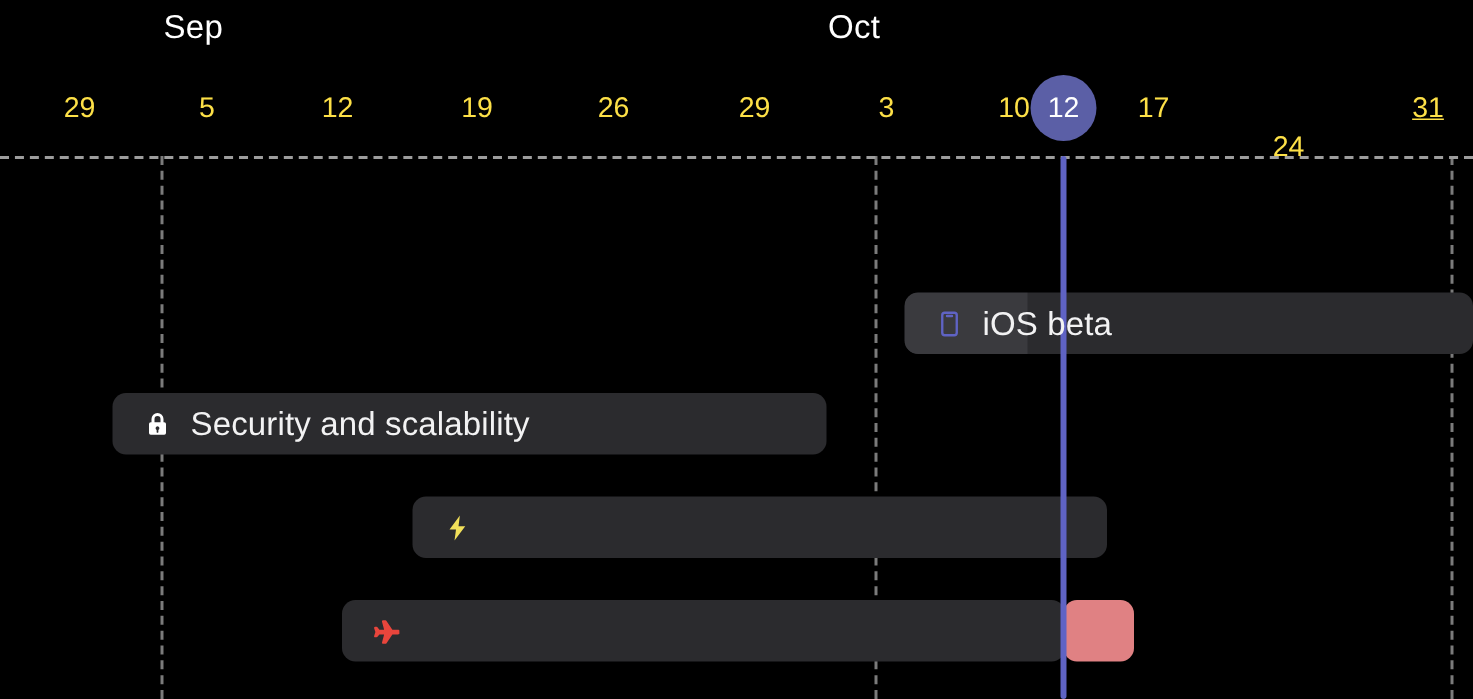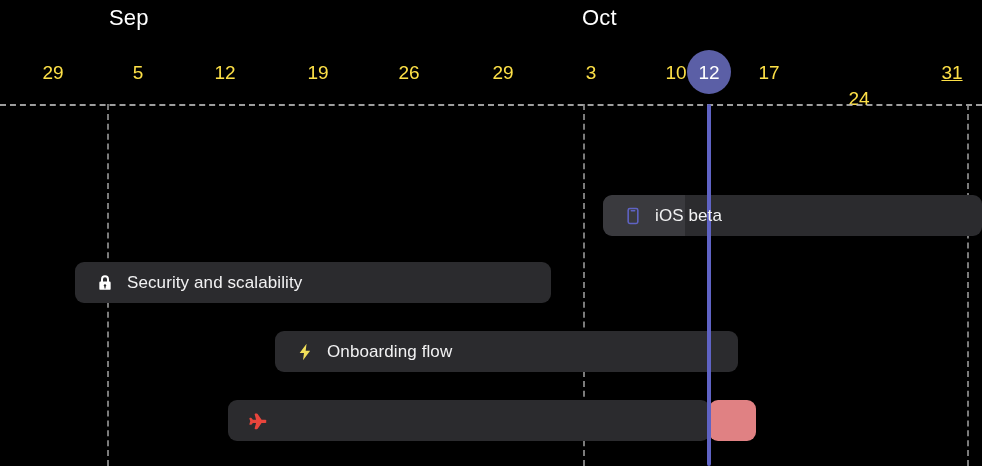--- a/index.html
+++ b/index.html
@@ -106,40 +106,40 @@
     z-index: 2;
   }
   .bar-icon {
     width: 20px;
     height: 20px;
     flex: 0 0 20px;
     display: block;
   }
   .bar-label {
     color: #f2f2f3;
-    font-size: 17px;
+    font-size: 22px;
     font-weight: 400;
     white-space: nowrap;
     letter-spacing: .1px;
   }
   .bar-tail {
     position: absolute;
     height: 41px;
     border-radius: 9px;
     background: #e08183;
   }
 </style>
 </head>
 <body>
 
 <div id="gantt">
 
   <div id="header-layer">
       <div class="month-label" style="left: 109px; top: 5px;">Sep</div>
-      <div class="month-label" style="left: 582px; top: 5px;">Oct</div>
+      <div class="month-label" style="left: 552px; top: 5px;">Oct</div>
       <div class="day-label" style="left: 53px;">29</div>
       <div class="day-label" style="left: 138px;">5</div>
       <div class="day-label" style="left: 225px;">12</div>
       <div class="day-label" style="left: 318px;">19</div>
       <div class="day-label" style="left: 409px;">26</div>
       <div class="day-label" style="left: 503px;">29</div>
       <div class="day-label" style="left: 591px;">3</div>
       <div class="day-label" style="left: 676px;">10</div>
       <div class="today-pill" style="left: 709px;"></div>
       <div class="day-label is-today" style="left: 709px;">12</div>
@@ -169,21 +169,20 @@
             <path d="M7.2 10.2V7.6a4.8 4.8 0 0 1 9.6 0v2.6h.6a1.4 1.4 0 0 1 1.4 1.4v7.2a1.4 1.4 0 0 1-1.4 1.4H6.6a1.4 1.4 0 0 1-1.4-1.4v-7.2a1.4 1.4 0 0 1 1.4-1.4h.6zm2.4 0h4.8V7.6a2.4 2.4 0 0 0-4.8 0v2.6zM12 13.4a1.6 1.6 0 0 0-.7 3v1.5a.7.7 0 0 0 1.4 0v-1.5a1.6 1.6 0 0 0-.7-3z" fill="#ffffff"></path>
           </svg>
           <span class="bar-label">Security and scalability</span>
         </div>
       </div>
       <div class="bar" style="left: 275px; top: 331px; width: 463px;">
         <div class="bar-inner">
           <svg viewBox="0 0 24 24" class="bar-icon">
             <path d="M13.9 2 5.6 13.1h5.2L9.6 22l8.6-11.4h-5.4L13.9 2z" fill="#f2e05a"></path>
           </svg>
-          <span class="bar-label">Onboarding flow</span>
         </div>
       </div>
       <div class="bar-tail" style="left: 709px; top: 400px; width: 47px;"></div>
       <div class="bar" style="left: 228px; top: 400px; width: 482px;">
         <div class="bar-inner">
           <svg viewBox="0 0 24 24" class="bar-icon">
             <path d="M21.3 12.6c.5-.2.8-.7.7-1.2-.1-.5-.6-.9-1.1-.9h-4.6L11.6 3.5a1 1 0 0 0-.9-.5H8.9c-.6 0-1 .5-.9 1.1l1.7 6.4H5.9L4.4 8.6a.9.9 0 0 0-.8-.4H2.5c-.6 0-1 .6-.8 1.1l1 3.1-1 3.1c-.2.6.2 1.1.8 1.1h1.1c.3 0 .6-.2.8-.4l1.5-1.9h3.8l-1.7 6.4c-.1.6.3 1.1.9 1.1h1.8c.4 0 .7-.2.9-.5l4.7-7h4.6c.5 0 1-.4 1.1-.9a1 1 0 0 0-.7-1.2z" fill="#e8453c"></path>
           </svg>
         </div>
       </div>

